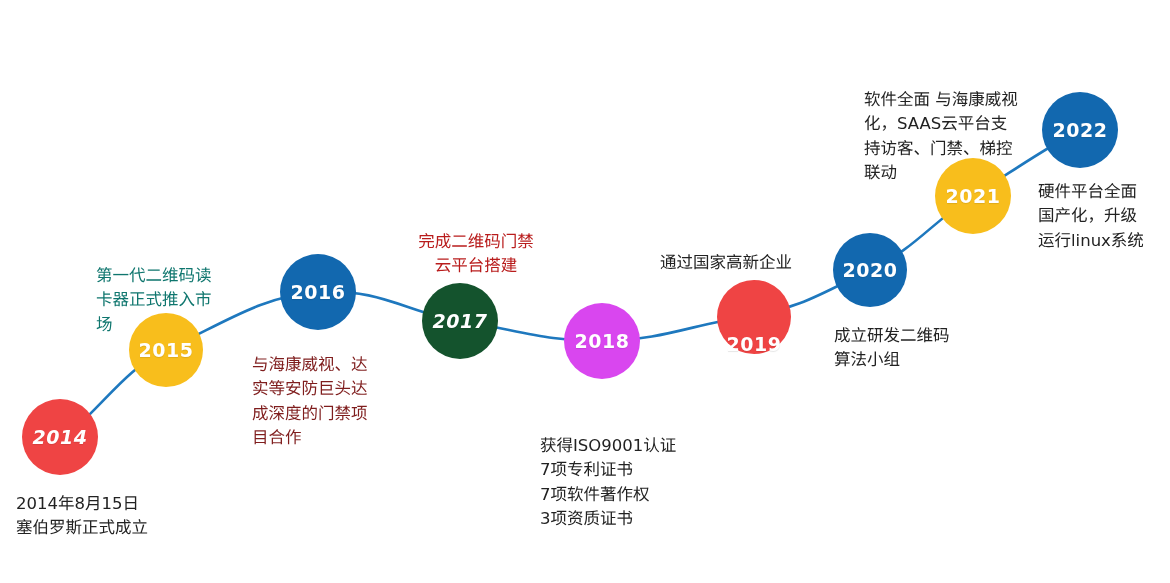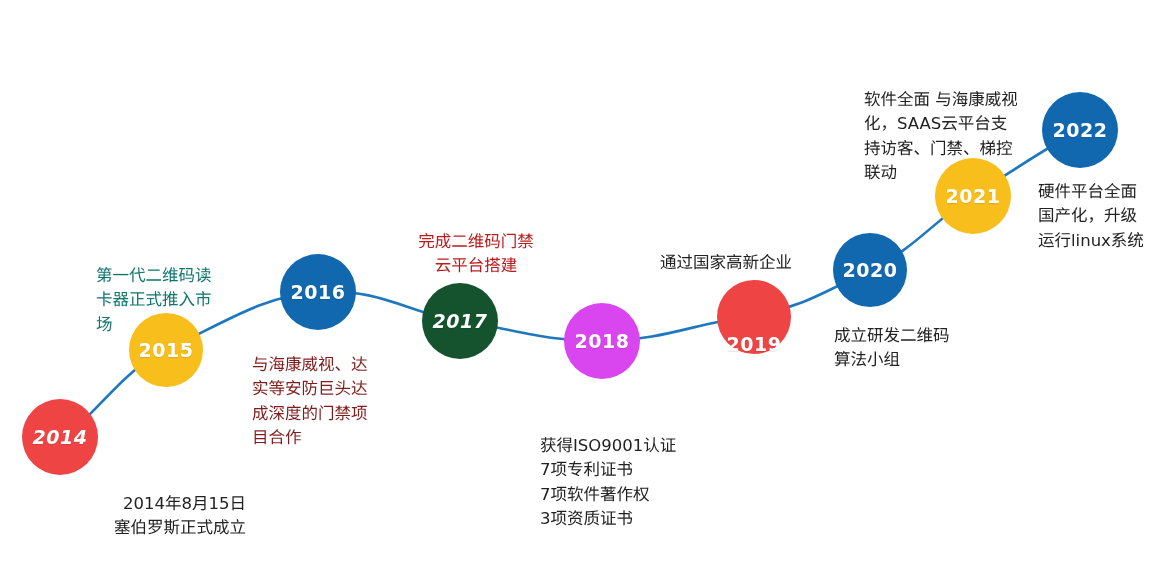--- a/index.html
+++ b/index.html
@@ -101,21 +101,21 @@
         <span class="node-year">2020</span>
       </div>
       <div class="node" style="left: 935px; top: 158px; width: 76px; height: 76px; background: rgb(248, 190, 28);">
         <span class="node-year">2021</span>
       </div>
       <div class="node" style="left: 1042px; top: 92px; width: 76px; height: 76px; background: rgb(18, 104, 175);">
         <span class="node-year">2022</span>
       </div>
     </div>
   <div id="captions-layer">
-      <div class="caption left" style="left: 16px; top: 492px; width: 230px; color: rgb(34, 34, 34); text-align: right;">2014年8月15日
+      <div class="caption left" style="left: 16px; top: 492px; width: 230px; color: rgb(34, 34, 34);">2014年8月15日
 塞伯罗斯正式成立</div>
       <div class="caption left" style="left: 96px; top: 264px; width: 150px; color: #0f766e;">第一代二维码读
 卡器正式推入市
 场</div>
       <div class="caption left" style="left: 252px; top: 353px; width: 150px; color: #7f1d1d;">与海康威视、达
 实等安防巨头达
 成深度的门禁项
 目合作</div>
       <div class="caption center" style="left: 396px; top: 230px; width: 160px; color: #b91c1c;">完成二维码门禁
 云平台搭建</div>

